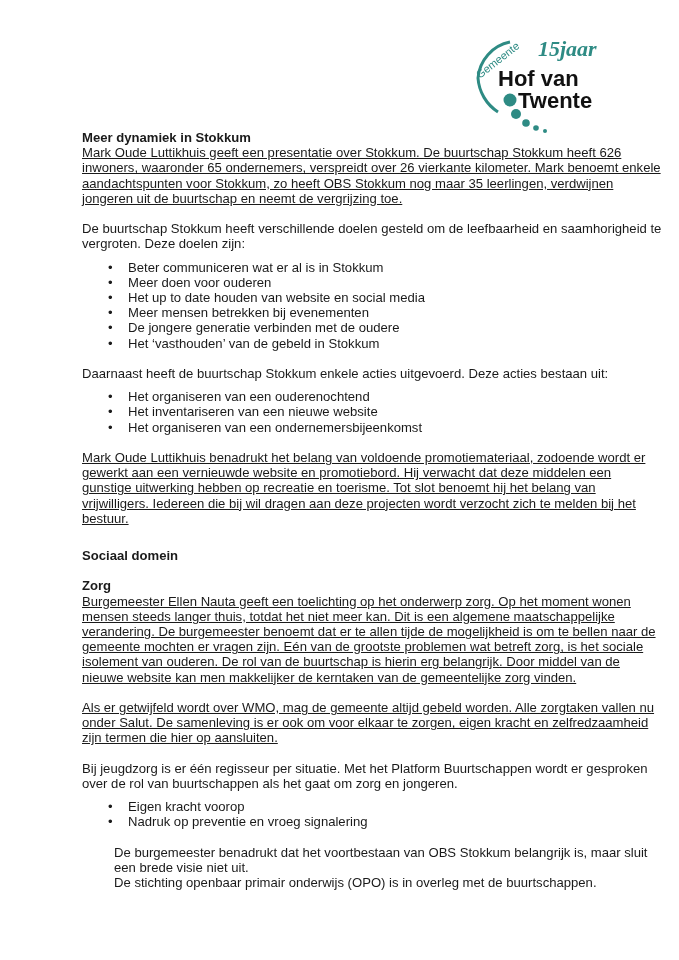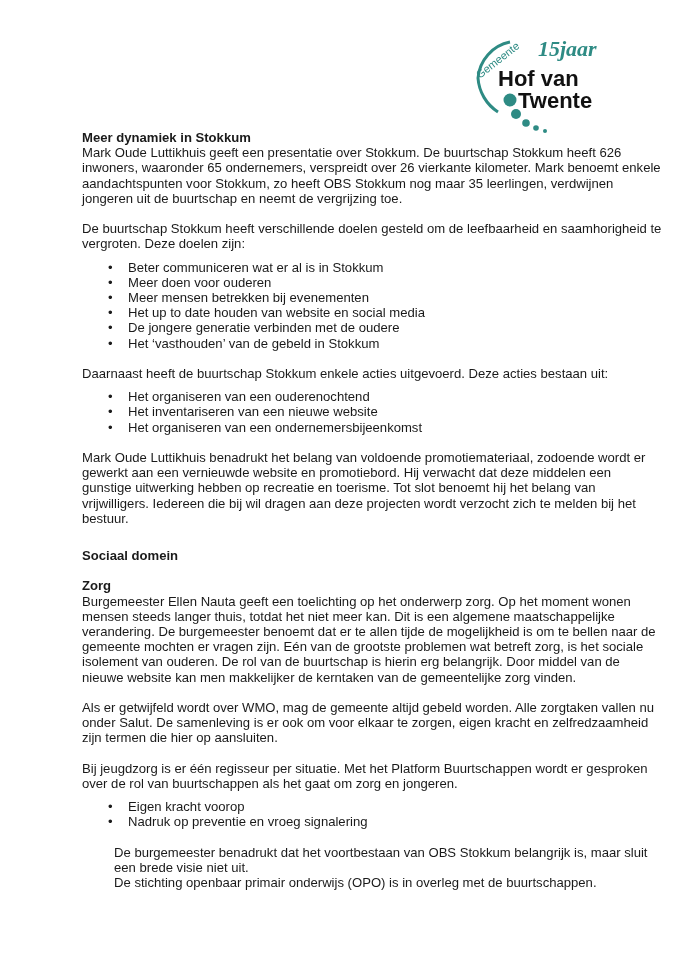--- a/index.html
+++ b/index.html
@@ -1,21 +1,21 @@
 <!DOCTYPE html>
 <html><head>
 <meta charset="utf-8">
 <style>
   html, body { margin:0; padding:0; background:#ffffff; }
   body { width:679px; height:960px; position:relative; overflow:hidden;
          font-family:"Liberation Sans", sans-serif; color:#1a1a1a; }
   .logo { position:absolute; left:468px; top:30px; width:150px; height:110px; }
   .content { position:absolute; left:82px; top:130px; width:580px;
              font-size:13.1px; line-height:15.2px; }
-  .content p { margin:0 0 15.2px 0; }
+  .content p { margin:0 0 15.2px 0;text-decoration:underline; }
   .content h2 { font-size:13.1px; line-height:15.2px; font-weight:bold; margin:0; }
   .content h2.standalone { margin-bottom:15.2px;margin-top:22px; }
   ul { list-style:none; margin:8px; padding:0; }
   ul li { position:relative; padding-left:38px; }
   ul li::before { content:"\2022"; position:absolute; left:18px; top:0; }
   .block { margin-bottom:15.2px; }
   .lines span { display:block;margin-left:32px; }
 </style>
 </head>
 <body>
@@ -37,22 +37,22 @@
 
 <div class="content">
   <h2>Meer dynamiek in Stokkum</h2>
   <p>Mark Oude Luttikhuis geeft een presentatie over Stokkum. De buurtschap Stokkum heeft 626 inwoners, waaronder 65 ondernemers, verspreidt over 26 vierkante kilometer. Mark benoemt enkele aandachtspunten voor Stokkum, zo heeft OBS Stokkum nog maar 35 leerlingen, verdwijnen jongeren uit de buurtschap en neemt de vergrijzing toe.</p>
 
   <div class="block">
     <div>De buurtschap Stokkum heeft verschillende doelen gesteld om de leefbaarheid en saamhorigheid te vergroten. Deze doelen zijn:</div>
     <ul>
       <li>Beter communiceren wat er al is in Stokkum</li>
       <li>Meer doen voor ouderen</li>
+      <li>Het up to date houden van website en social media</li>
       <li>Meer mensen betrekken bij evenementen</li>
-      <li>Het up to date houden van website en social media</li>
       <li>De jongere generatie verbinden met de oudere</li>
       <li>Het ‘vasthouden’ van de gebeld in Stokkum</li>
     </ul>
   </div>
 
   <div class="block">
     <div>Daarnaast heeft de buurtschap Stokkum enkele acties uitgevoerd. Deze acties bestaan uit:</div>
     <ul>
       <li>Het organiseren van een ouderenochtend</li>
       <li>Het inventariseren van een nieuwe website</li>

